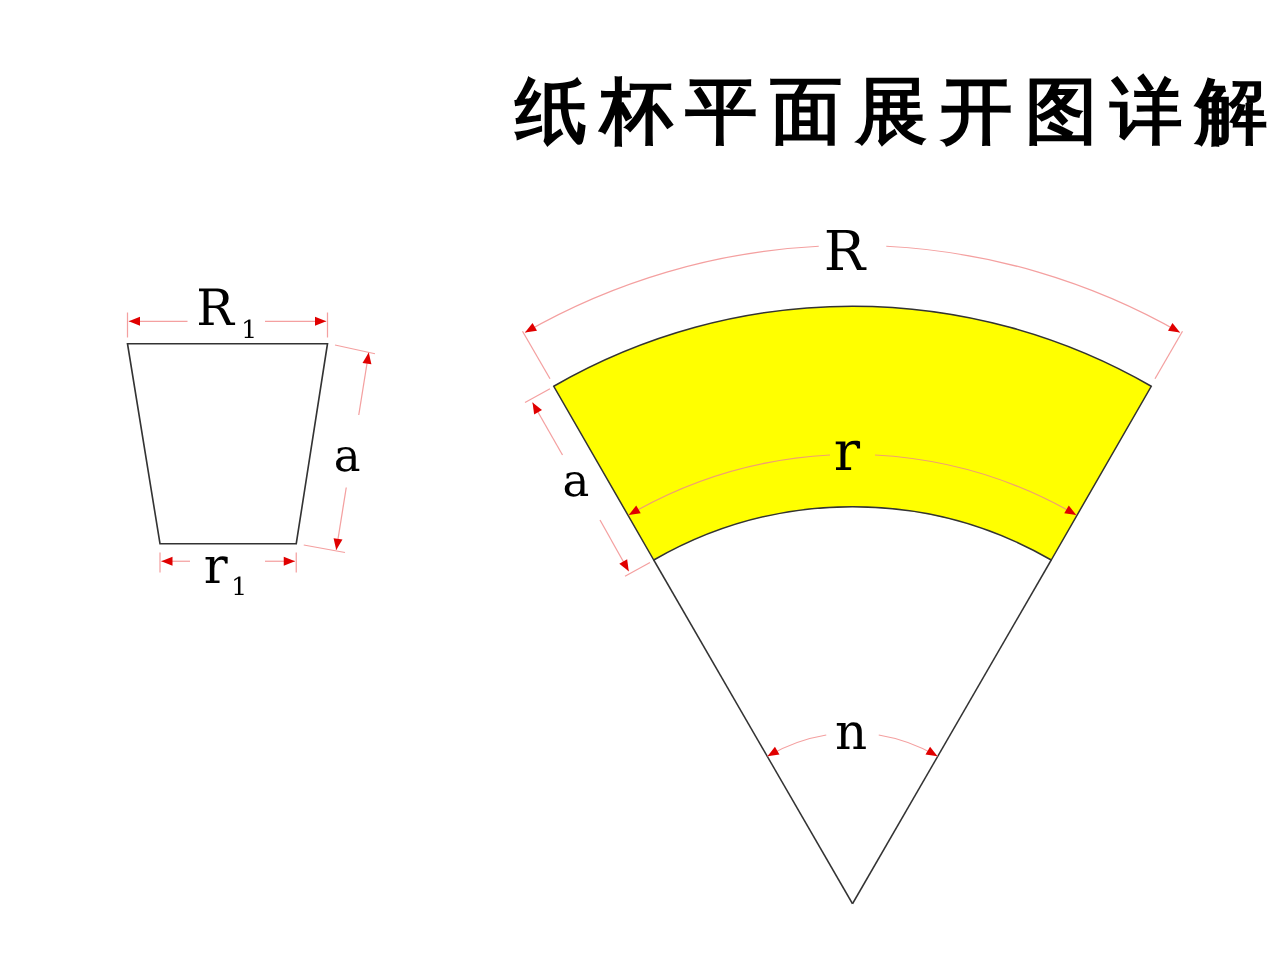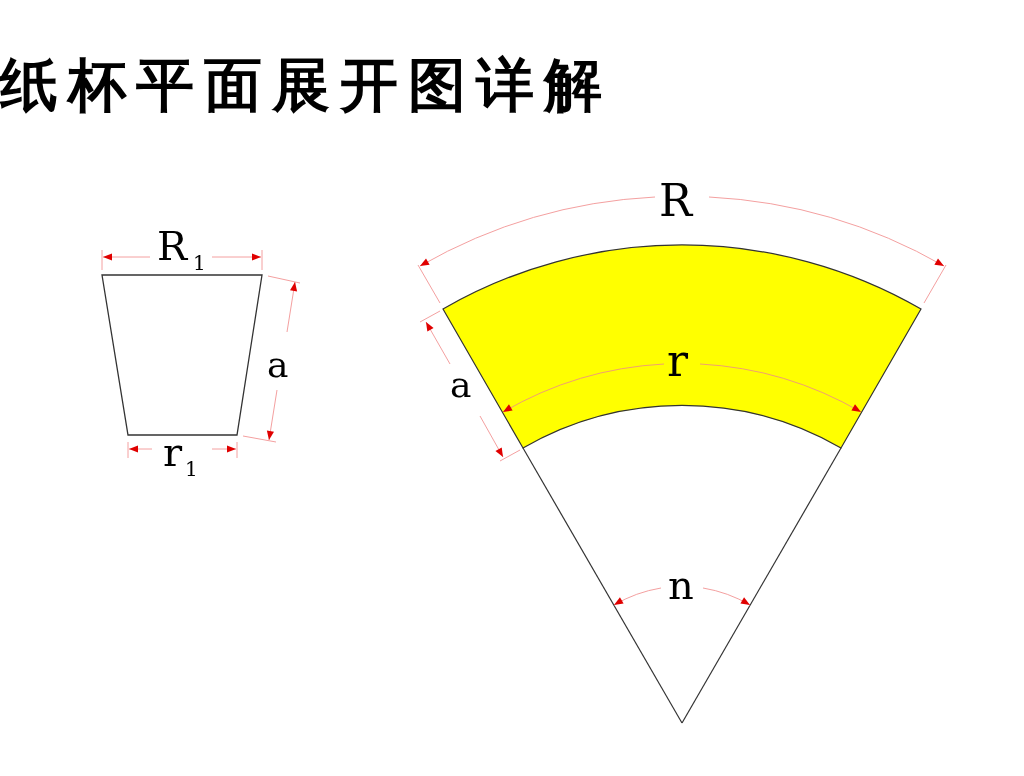--- a/index.html
+++ b/index.html
@@ -1,19 +1,19 @@
 <!DOCTYPE html>
 <html><head>
 <meta charset="utf-8">
 <style>
   html, body { margin:0; padding:0; background:#ffffff; }
   body { width:1024px; height:776px; position:relative; overflow:hidden; font-family:"DejaVu Sans", sans-serif; }
   .title {
-    position:absolute; left:0; top:52px; width:1024px; text-align:left;
-    font-family:Liberation Mono, monospace; font-weight:bold; font-size:58px;
+    position:absolute; left:0; top:52px; width:1024px; text-align:right;
+    font-family:Liberation Sans, sans-serif; font-weight:bold; font-size:58px;
     letter-spacing:10px; color:#000; line-height:76px;
   }
   svg { position:absolute; left:0; top:0; }
   .lbl { font-family:"DejaVu Serif", "Liberation Serif", serif; fill:#000; }
 </style>
 </head>
 <body>
 
 <div class="title">纸杯平面展开图详解</div>
 

